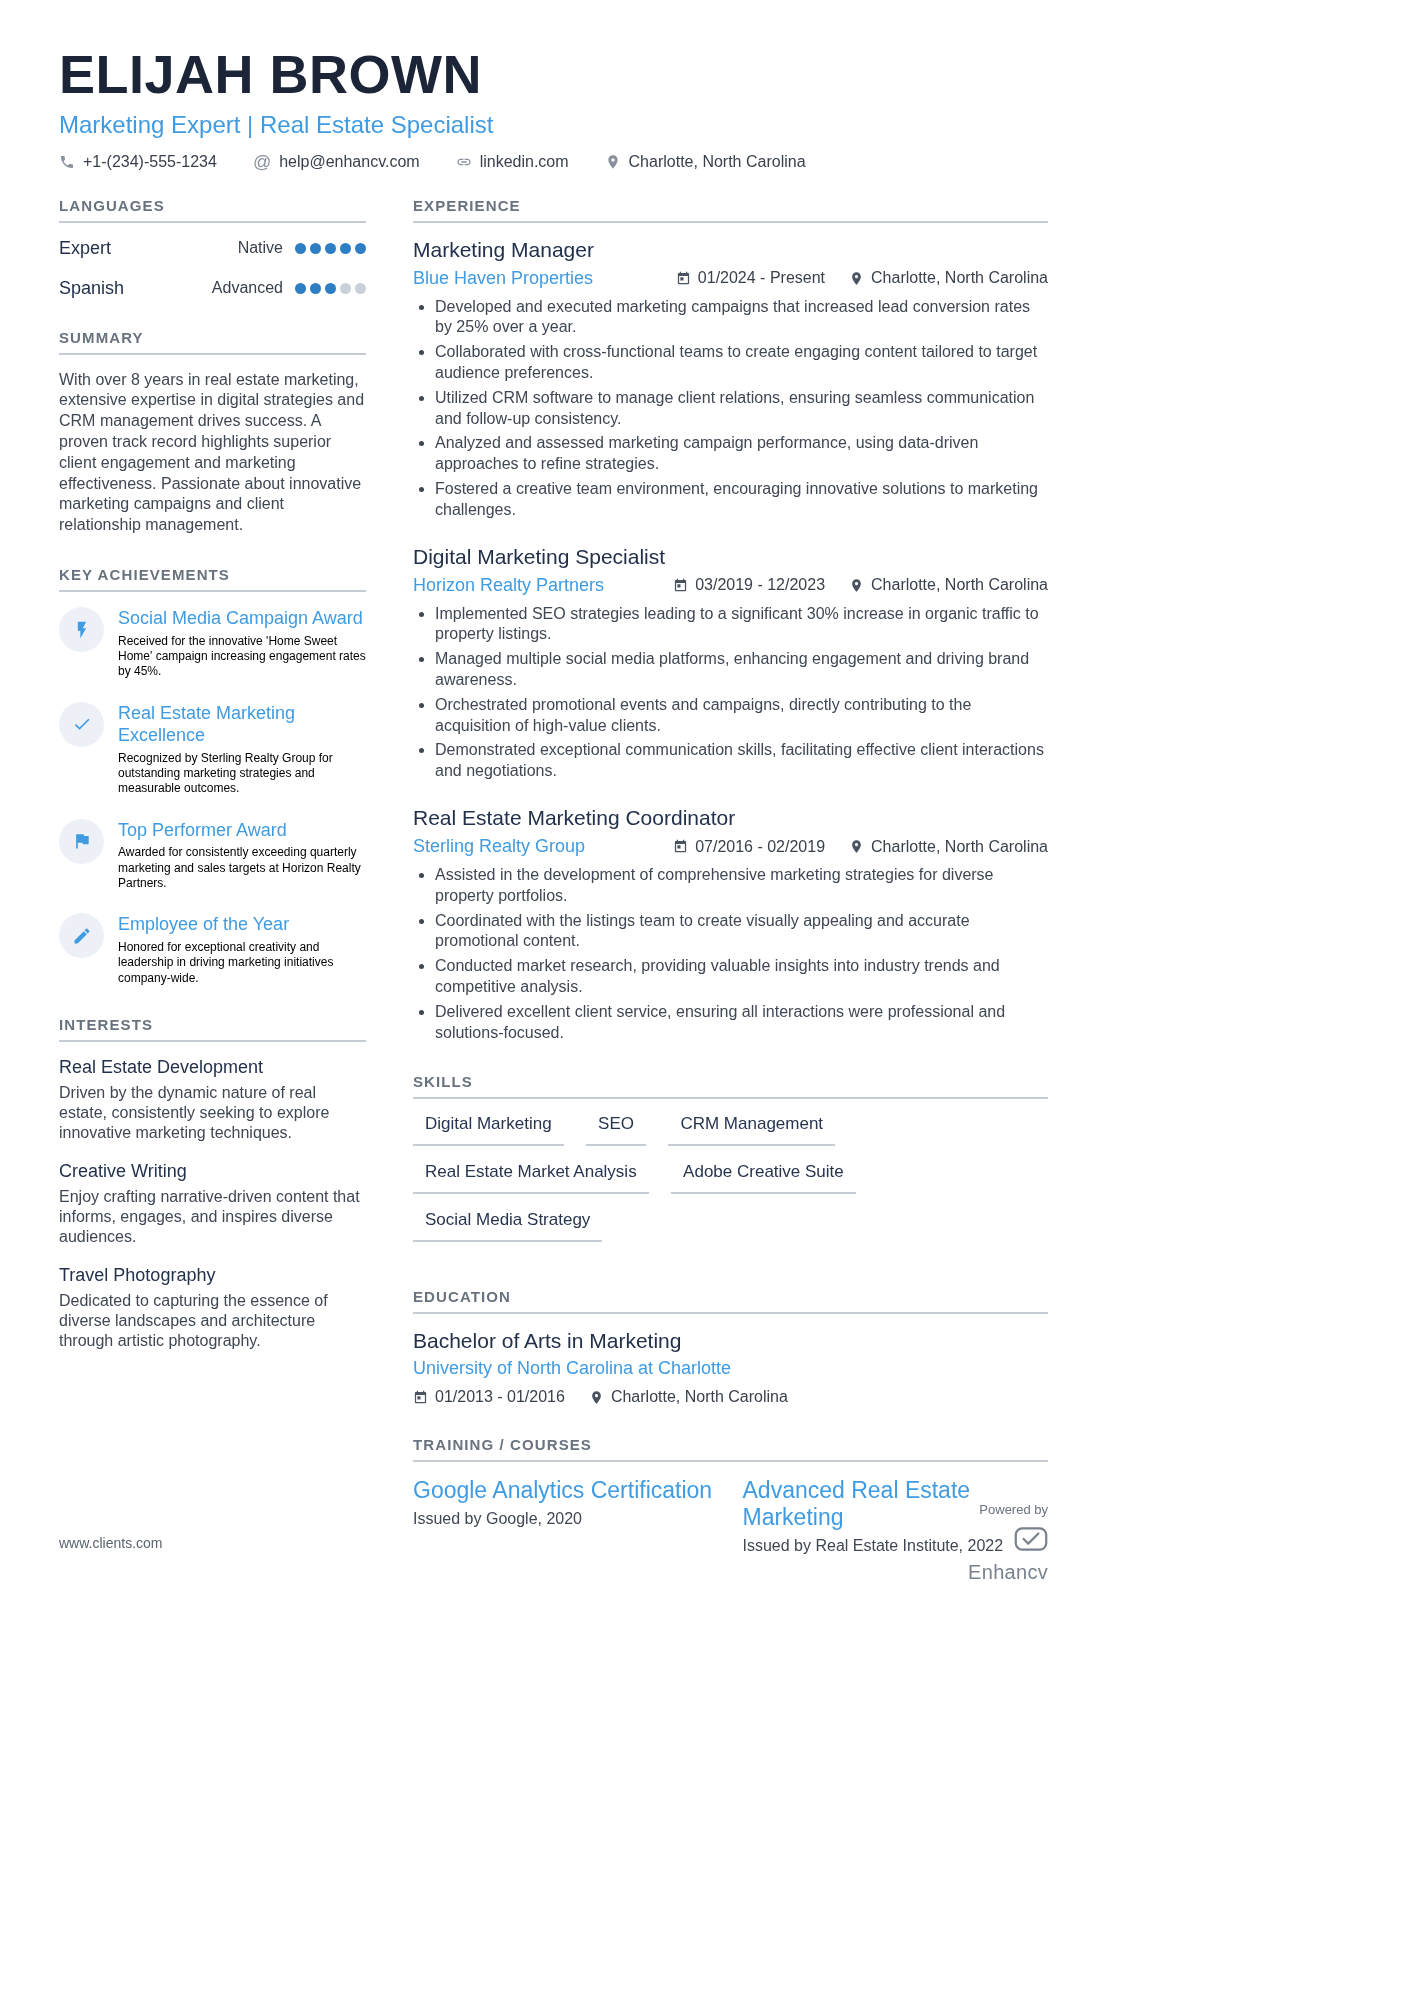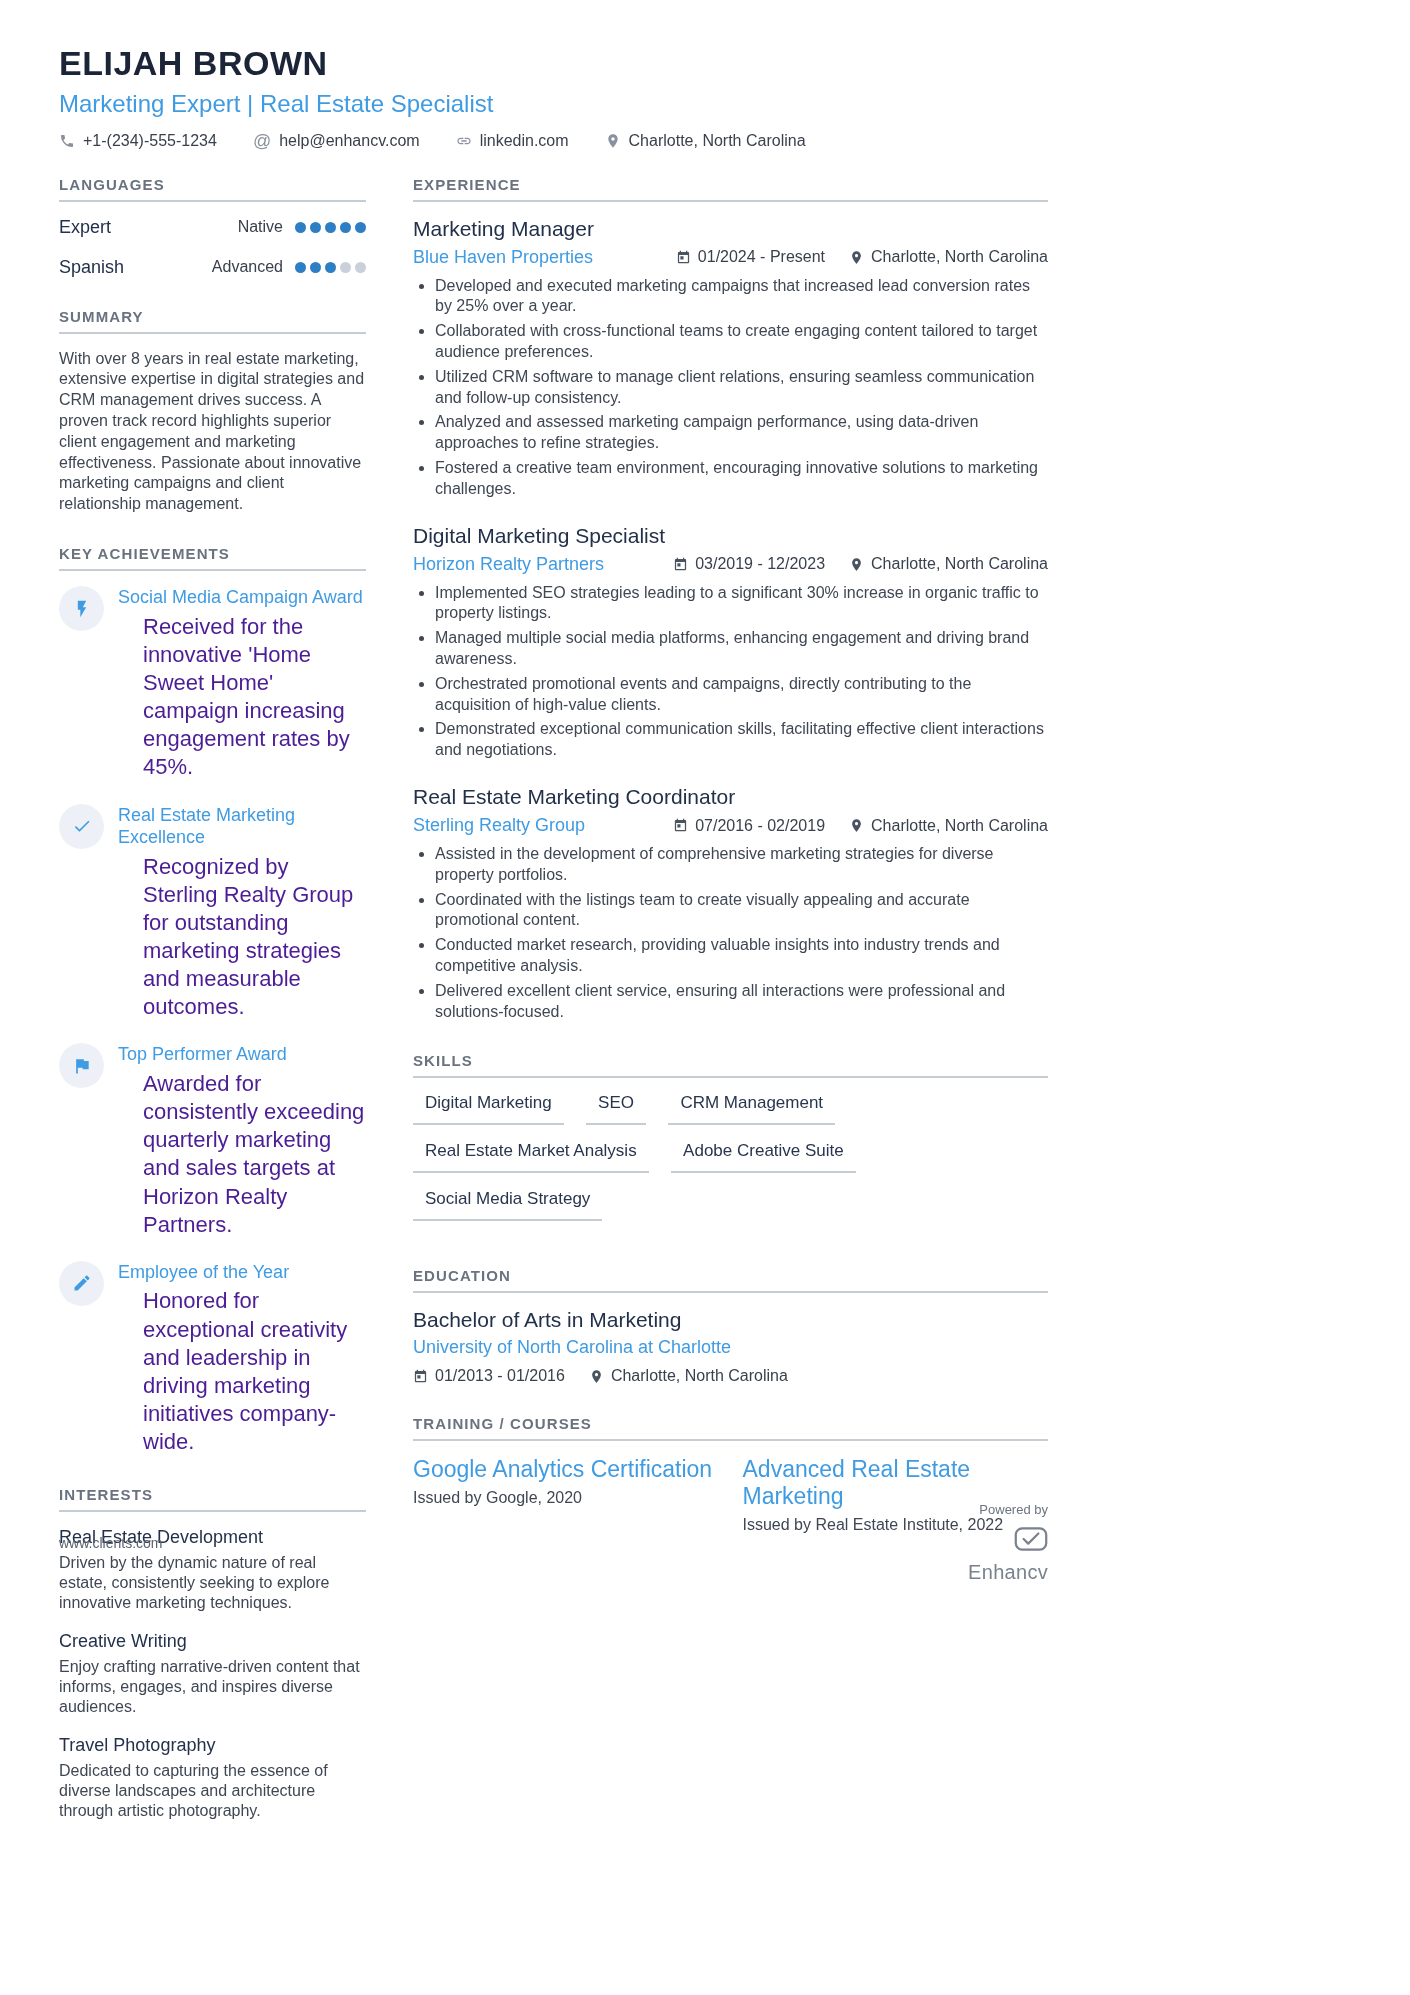--- a/index.html
+++ b/index.html
@@ -6,21 +6,21 @@
   html,body { margin:0; padding:0; }
   body {
     width:1410px; height:1995px; background:#ffffff;
     font-family:"Liberation Sans","DejaVu Sans",sans-serif;
     color:#3f4754;
   }
   .page { position:relative; width:1410px; height:1995px; overflow:hidden; }
   .content { position:absolute; left:59px; top:46px; width:989px; }
 
   
-  .name { margin:0; font-size:34px; line-height:1.05; font-weight:700; letter-spacing:0.5px; color:#1b2537; }
+  .name { margin:0; font-size:54px; line-height:1.05; font-weight:700; letter-spacing:0.5px; color:#1b2537; }
   .subtitle { margin-top:8px; font-size:24px; color:#3f9be2; }
   .contact-row { display:flex; gap:36px; margin-top:14px; font-size:16px; color:#39414d; align-items:center; flex-wrap:wrap; }
   .c-item { display:inline-flex; gap:8px; align-items:center; }
   .c-item svg { width:16px; height:16px; color:#8a919e; }
   .at-glyph { font-size:18px; line-height:16px; color:#8a919e; }
 
   
   .columns { display:flex; gap:47px; margin-top:26px; }
   .col-left { flex:0 0 307px; width:307px; }
   .col-right { flex:1; min-width:0; }
@@ -38,21 +38,21 @@
 
   
   .body-text { font-size:16px; line-height:1.3; color:#3f4754; }
 
   
   .ach-item { display:flex; gap:14px; margin-bottom:22px; }
   .ach-ic { flex:0 0 45px; width:45px; height:45px; border-radius:50%; background:#edf1f7;
             display:flex; align-items:center; justify-content:center; color:#3f9be2; }
   .ach-ic svg { width:20px; height:20px; }
   .ach-title { font-size:18px; line-height:1.25; color:#3f9be2; margin-bottom:4px; }
-  .ach-text { font-size:22px; line-height:1.28; color:#4c1d95;margin-left:25px; }
+  .ach-text { font-size:12px; line-height:1.28; color:#000000; }
 
   
   .int-item { margin-bottom:18px; }
   .int-title { font-size:18px; color:#24314c; margin-bottom:5px; }
   .int-text { font-size:16px; line-height:1.25; color:#3f4754; }
 
   
   .job { margin-bottom:24px; }
   .job-title { margin:0 0 6px; font-size:21px; font-weight:500; color:#22304a; }
   .job-meta { display:flex; gap:24px; align-items:center; margin-bottom:8px; }

